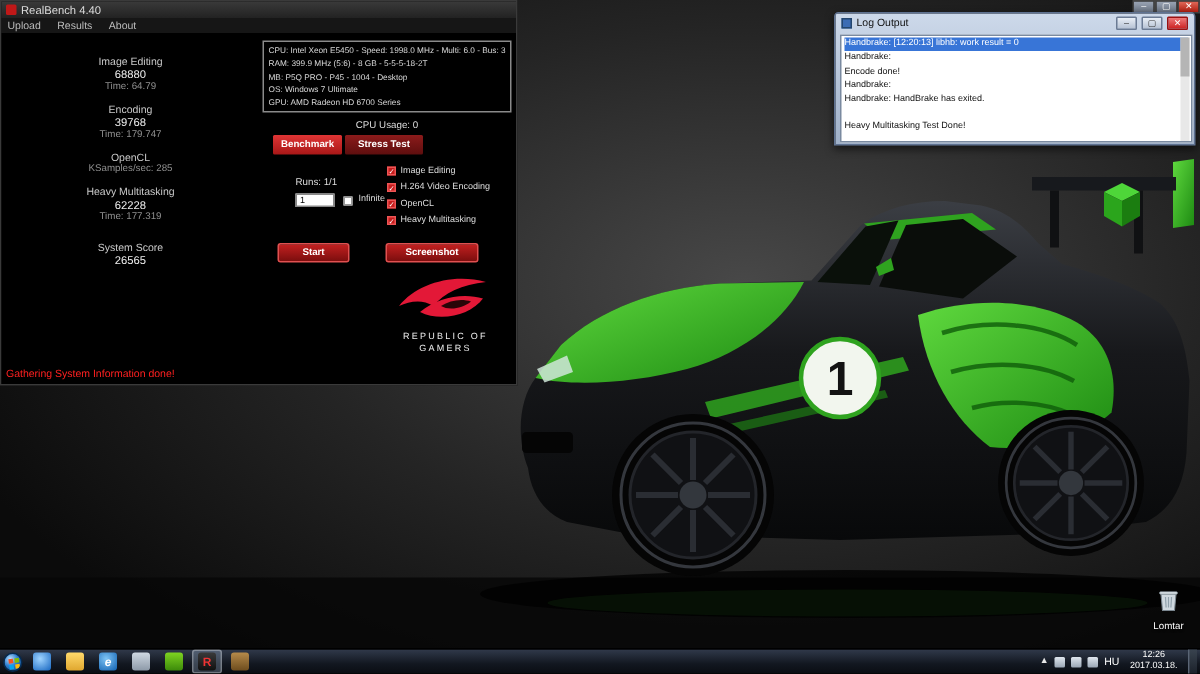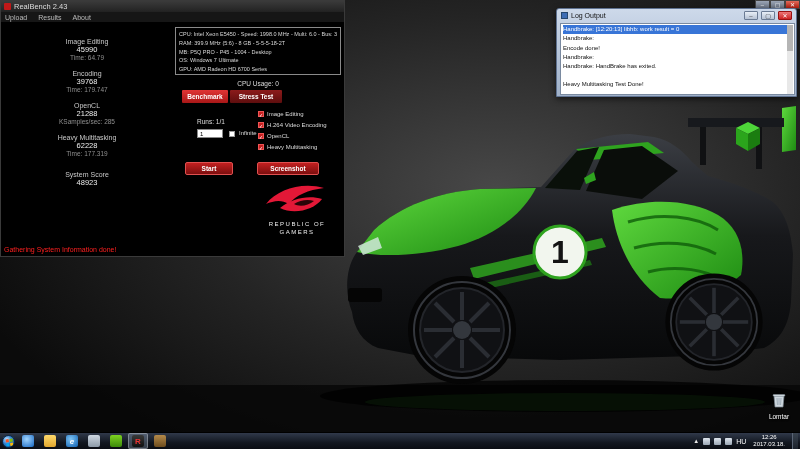--- a/index.html
+++ b/index.html
@@ -213,54 +213,53 @@
 
   <div id="corner-controls" class="abs">
     <div class="corner-btn">–</div>
     <div class="corner-btn">▢</div>
     <div class="corner-btn close">✕</div>
   </div>
 
   <div id="rb-window" class="abs">
     <div id="rb-titlebar" class="abs">
       <div id="rb-appicon"></div>
-      <span id="rb-title">RealBench 2.43</span>
+      <span id="rb-title">RealBench 4.40</span>
     </div>
     <div id="rb-menubar" class="abs">
       <span class="rb-menu-item">Upload</span>
       <span class="rb-menu-item">Results</span>
       <span class="rb-menu-item">About</span>
     </div>
 
     <div id="rb-client" class="abs">
 
       <div id="rb-scores" class="abs">
         <div class="score-block">
           <div class="score-label">Image Editing</div>
-          <div class="score-value">45990</div>
+          <div class="score-value">68880</div>
           <div class="score-sub">Time: 64.79</div>
         </div>
         <div class="score-block">
           <div class="score-label">Encoding</div>
           <div class="score-value">39768</div>
           <div class="score-sub">Time: 179.747</div>
         </div>
         <div class="score-block">
           <div class="score-label">OpenCL</div>
-          <div class="score-value">21288</div>
           <div class="score-sub">KSamples/sec: 285</div>
         </div>
         <div class="score-block">
           <div class="score-label">Heavy Multitasking</div>
           <div class="score-value">62228</div>
           <div class="score-sub">Time: 177.319</div>
         </div>
         <div class="score-block system">
           <div class="score-label">System Score</div>
-          <div class="score-value">48923</div>
+          <div class="score-value">26565</div>
         </div>
       </div>
 
       <div id="rb-sysinfo" class="abs">
         <div class="sysinfo-line">CPU: Intel Xeon E5450 - Speed: 1998.0 MHz - Multi: 6.0 - Bus: 333.0 MHz</div>
         <div class="sysinfo-line">RAM: 399.9 MHz (5:6) - 8 GB - 5-5-5-18-2T</div>
         <div class="sysinfo-line">MB: P5Q PRO - P45 - 1004 - Desktop</div>
         <div class="sysinfo-line">OS: Windows 7 Ultimate</div>
         <div class="sysinfo-line">GPU: AMD Radeon HD 6700 Series</div>
       </div>

